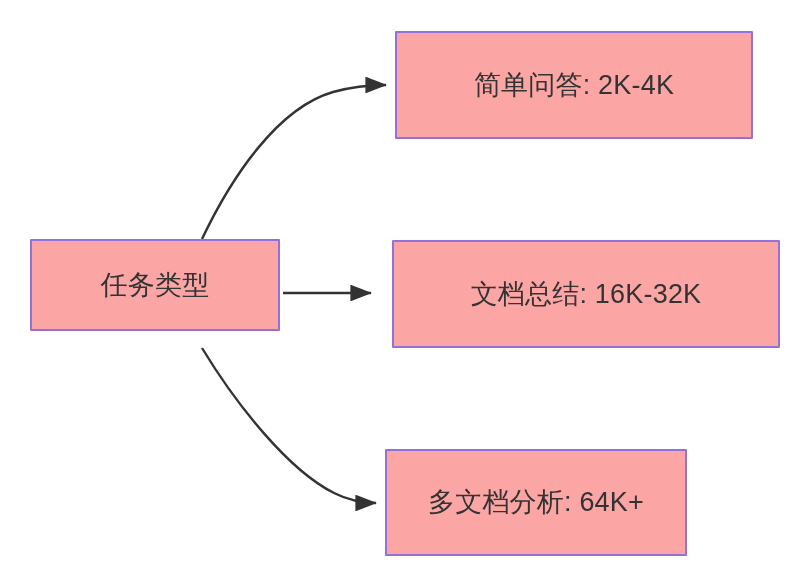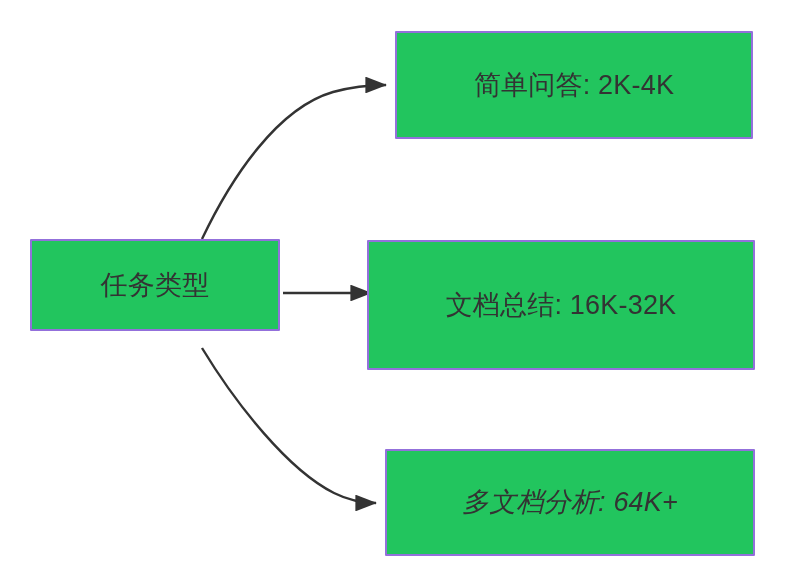--- a/index.html
+++ b/index.html
@@ -21,21 +21,21 @@
     position: absolute;
     left: 0;
     top: 0;
     width: 787px;
     height: 572px;
     pointer-events: none;
   }
   .node {
     position: absolute;
     box-sizing: border-box;
-    background: #22c55e;
+    background: #fca5a5;
     border: 2px solid #9370db;
     border-radius: 1px;
     display: flex;
     align-items: center;
     justify-content: center;
     text-align: left;
   }
   .node-label {
     color: #333333;
     font-size: 27px;
@@ -49,31 +49,30 @@
     width: 250px;
     height: 92px;
   }
   #node-target-0 {
     left: 395px;
     top: 31px;
     width: 358px;
     height: 108px;
   }
   #node-target-1 {
-    left: 367px;
+    left: 392px;
     top: 240px;
     width: 388px;
-    height: 130px;
+    height: 108px;
   }
   #node-target-2 {
     left: 385px;
     top: 449px;
-    width: 370px;
+    width: 302px;
     height: 107px;
-    font-style: italic;
   }
 </style>
 </head>
 <body>
 
 <div id="diagram-canvas">
 
   <svg id="edge-layer" viewBox="0 0 787 572" width="787" height="572" xmlns="http://www.w3.org/2000/svg">
     <defs>
       <marker id="arrowhead" markerWidth="9" markerHeight="7" refX="8.6" refY="3.5" orient="auto" markerUnits="strokeWidth">

